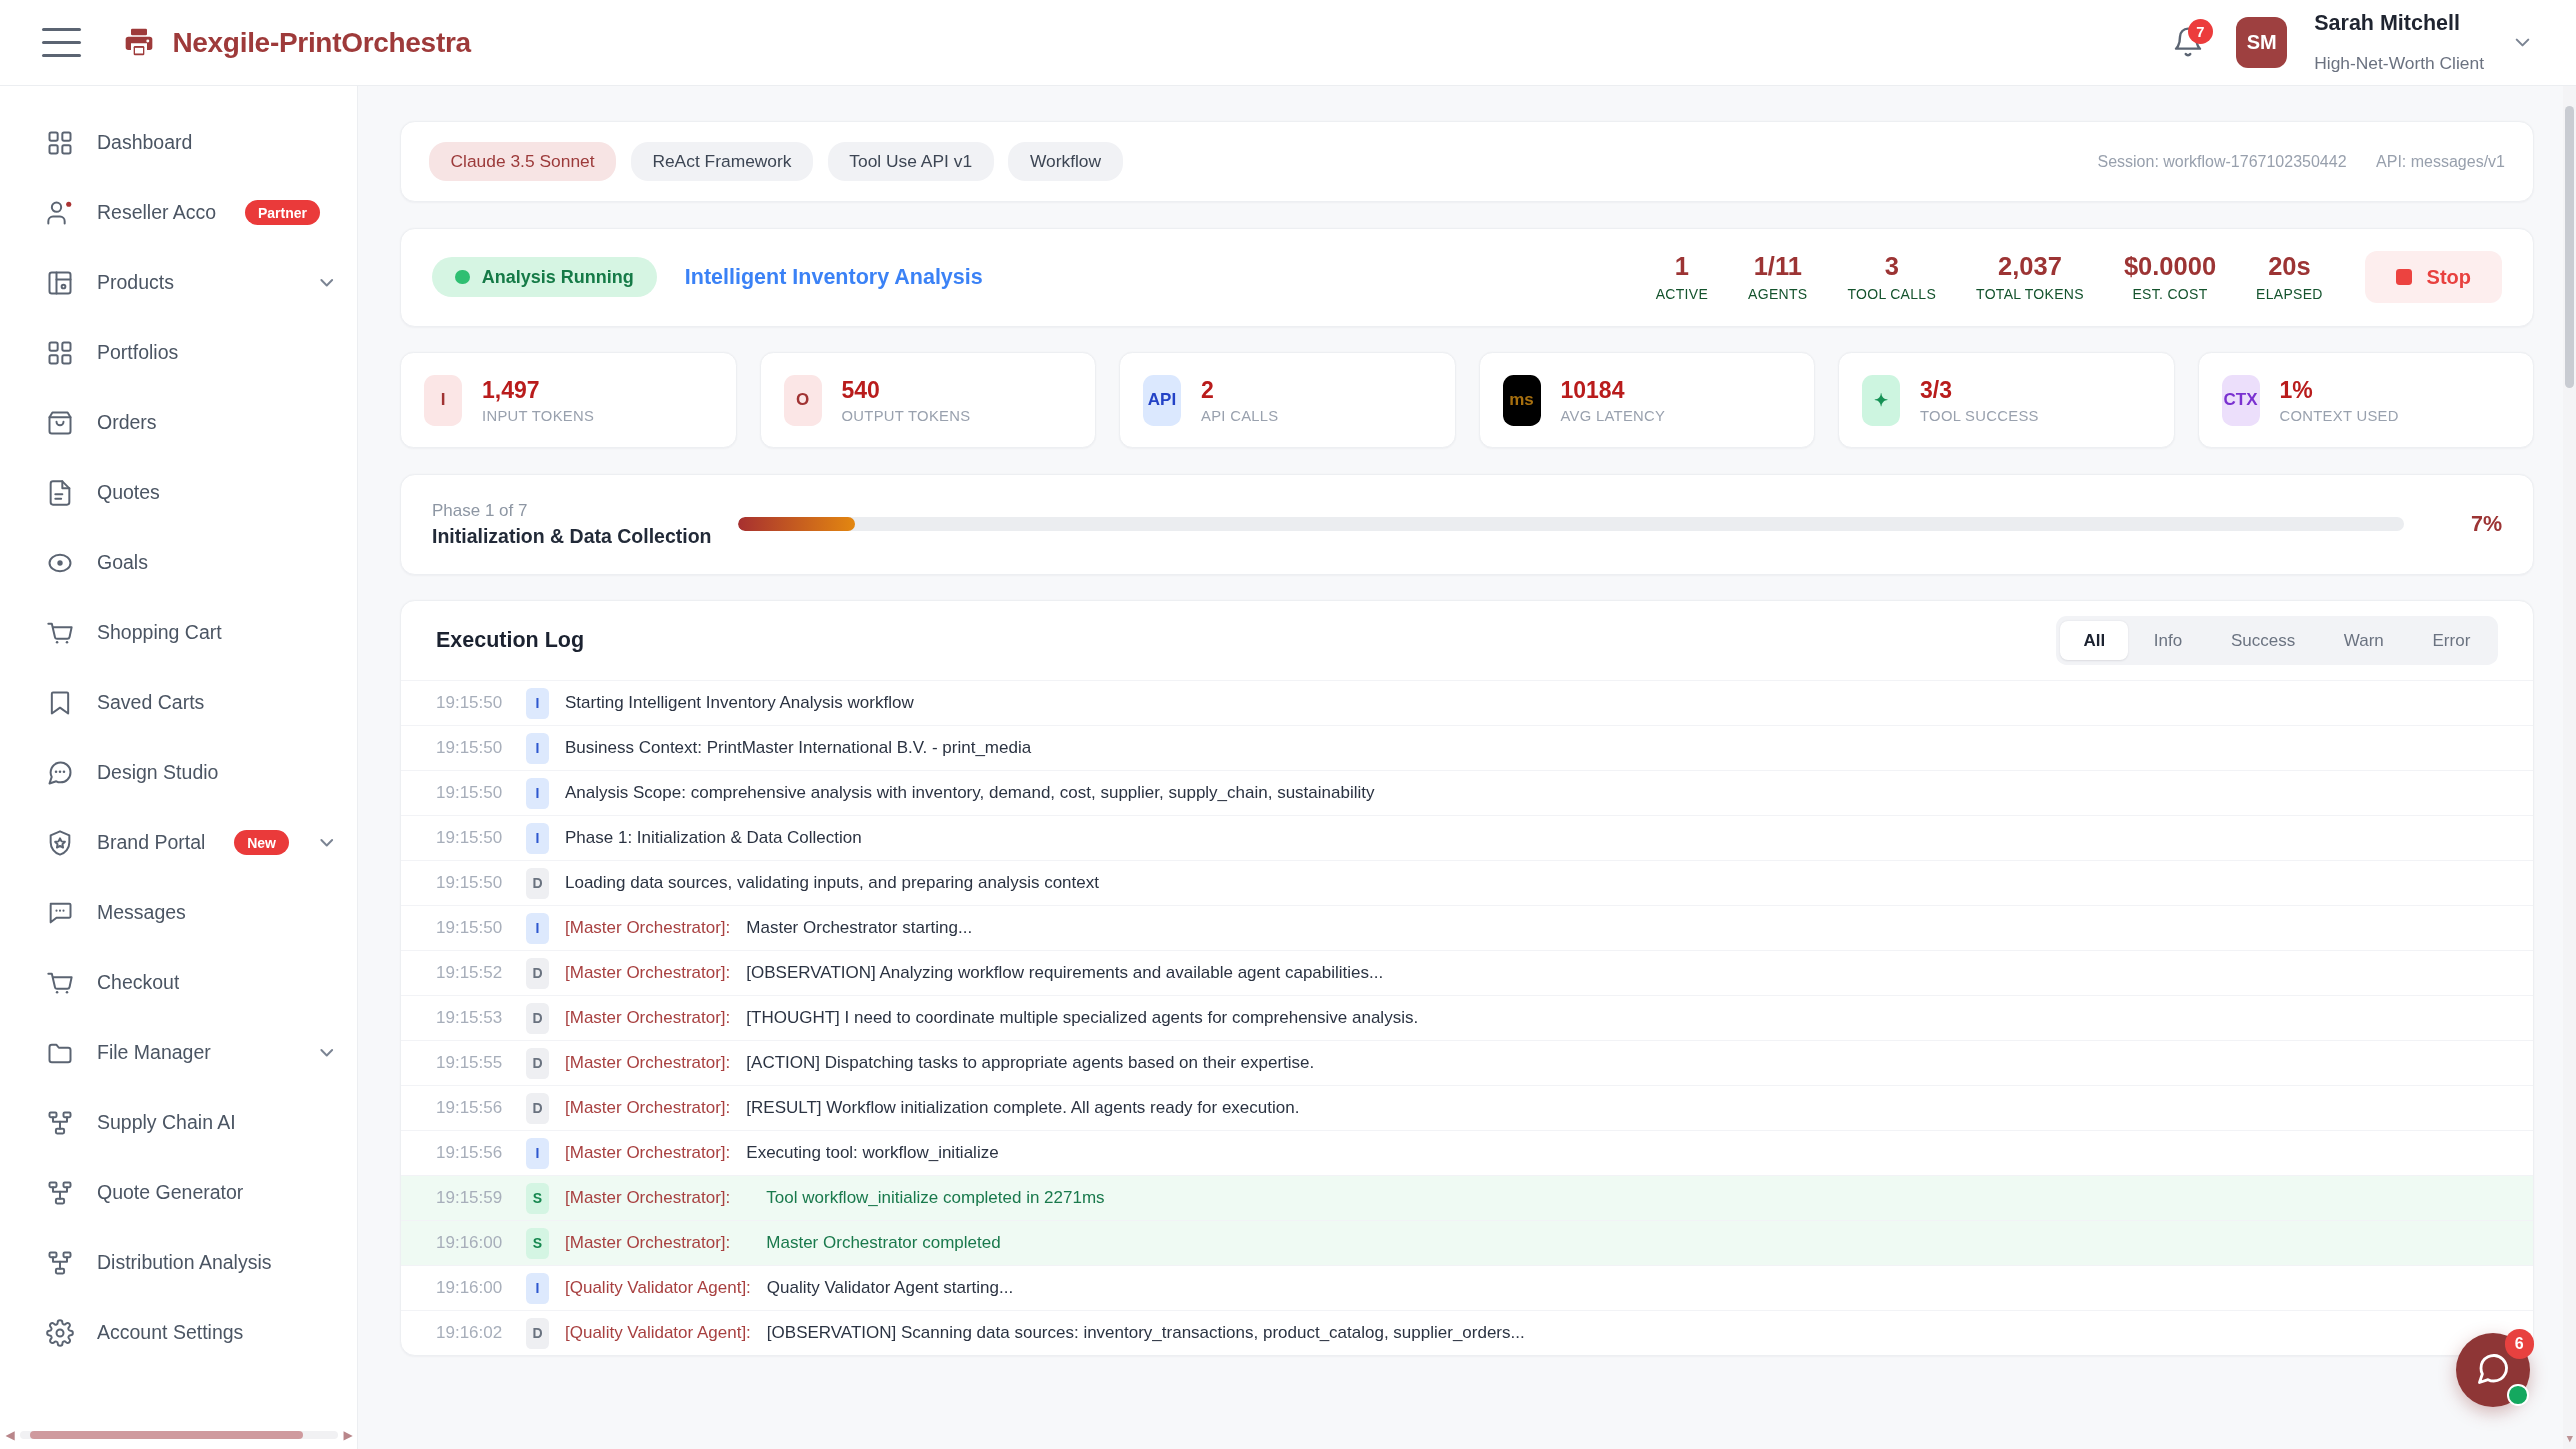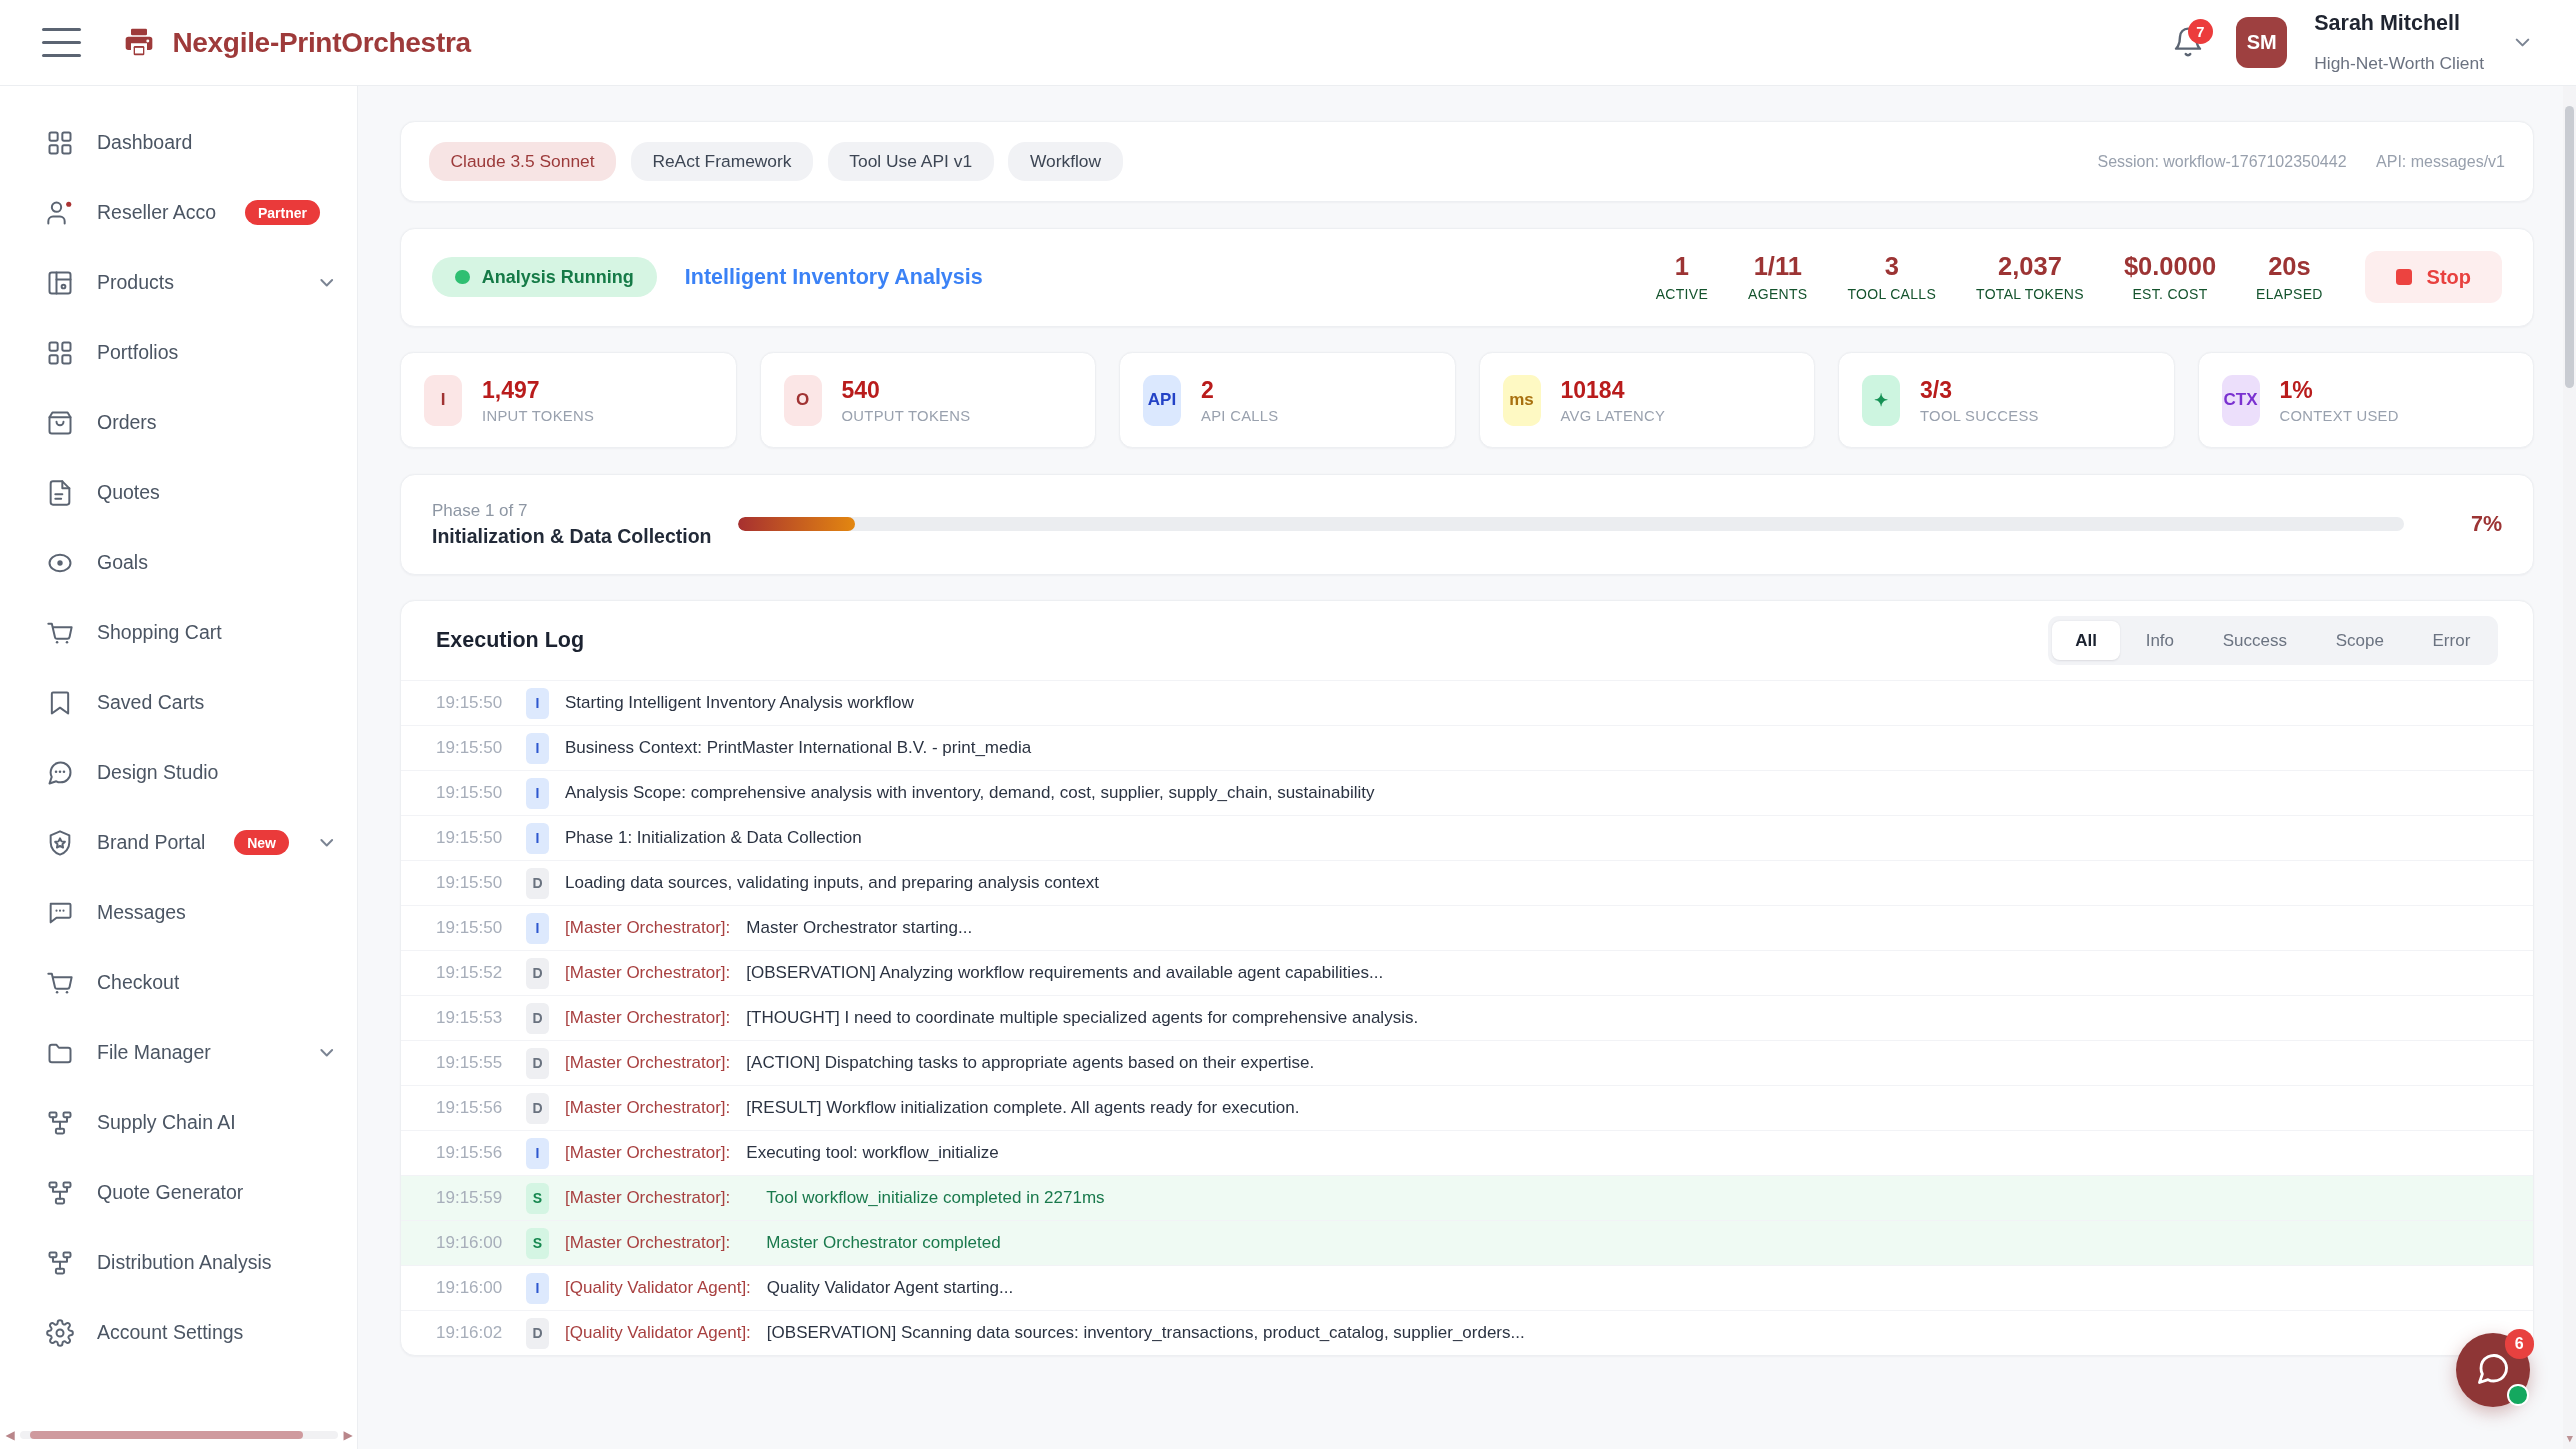--- a/index.html
+++ b/index.html
@@ -105,21 +105,21 @@
   
   .metrics { display: flex; gap: 23px; margin-bottom: 25.5px; }
   .metric { flex: 1; display: flex; align-items: center; gap: 20px; padding: 21.5px 23px; border-radius: 13.4px; }
   .metric-ic {
     width: 38px; height: 51px; border-radius: 10.7px; display: flex; align-items: center; justify-content: center;
     font-size: 17px; font-weight: bold; flex: 0 0 38px;
   }
   .mi-in  { background: #fbe6e6; color: #a03333; }
   .mi-out { background: #fbe6e6; color: #a03333; }
   .mi-api { background: #dbe8fe; color: #2342c6; }
-  .mi-ms  { background: #fef9c3; color: #a8700f; }
+  .mi-ms  { background: #000000; color: #a8700f; }
   .mi-ok  { background: #cdf5e0; color: #169155; }
   .mi-ctx { background: #ecdffb; color: #7a31d0; }
   .metric-txt { display: flex; flex-direction: column; gap: 4px; }
   .metric-val { font-size: 23px; font-weight: bold; color: #b91c1c; }
   .metric-lbl { font-size: 14.8px; color: #99a1ae; letter-spacing: 0.3px; white-space: nowrap; }
 
   
   .phase-card { display: flex; align-items: center; height: 101px; padding: 0 31px; margin-bottom: 25.5px; }
   .phase-txt { display: flex; flex-direction: column; gap: 4px; width: 282px; }
   .phase-sub { font-size: 17px; color: #8d96a3; }
@@ -536,21 +536,21 @@
     <span class="phase-pct">7%</span>
   </div>
 
   <div class="card log-card">
     <div class="log-head">
       <span class="log-title">Execution Log</span>
       <div class="log-filters" id="filters">
           <span class="flt active">All</span>
           <span class="flt">Info</span>
           <span class="flt">Success</span>
-          <span class="flt">Scope</span>
+          <span class="flt">Warn</span>
           <span class="flt">Error</span>
         </div>
     </div>
     <div class="log-rows" id="log-rows">
         <div class="log-row">
           <span class="log-time">19:15:50</span>
           <span class="log-lvl lvl-I">I</span>
           <span class="log-msg">Starting Intelligent Inventory Analysis workflow</span>
         </div>
         <div class="log-row">

